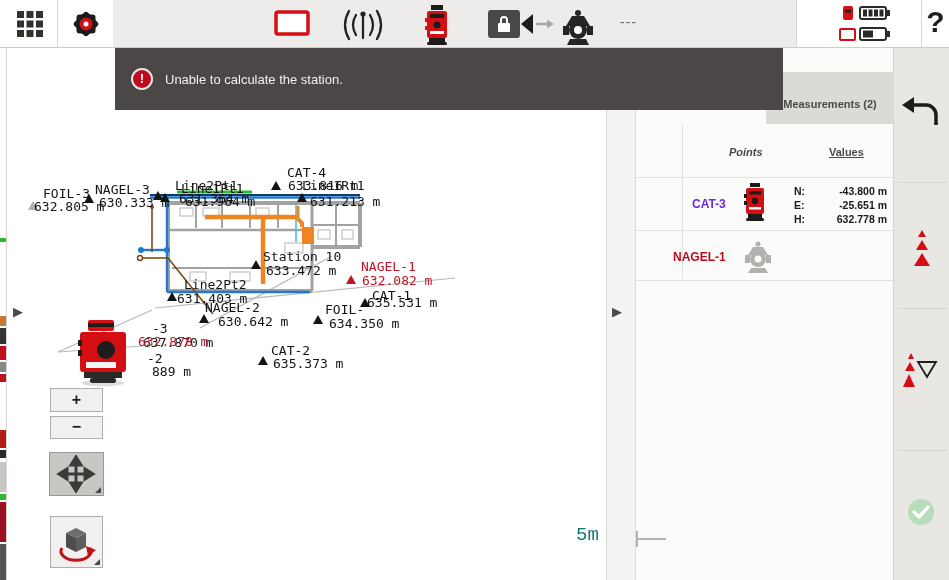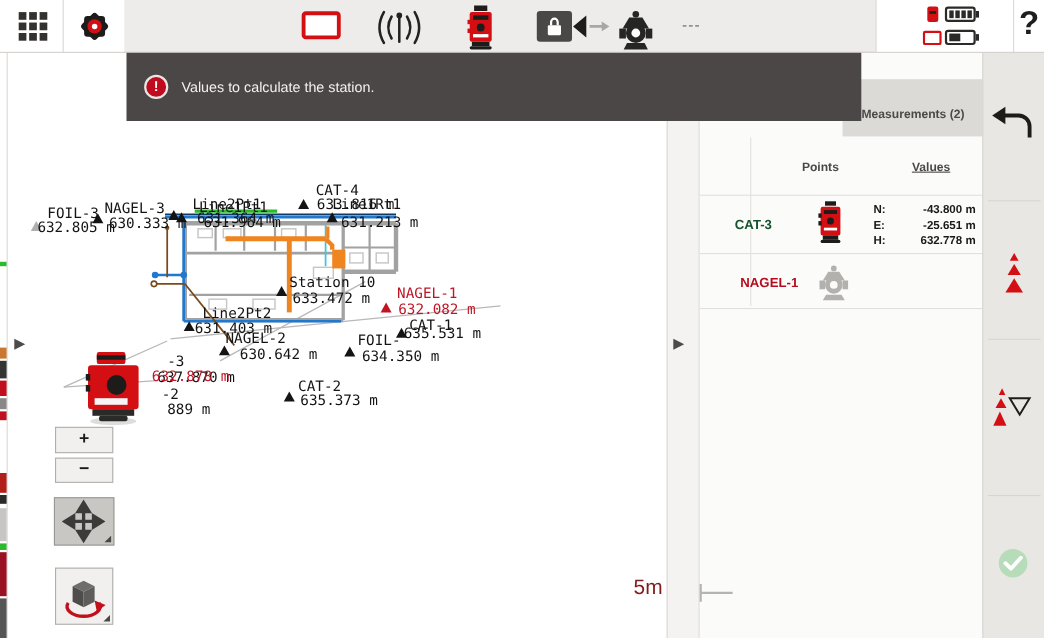--- a/index.html
+++ b/index.html
@@ -19,42 +19,42 @@
   #banner .err{width:18px;height:18px;border-radius:50%;background:#c00b1e;border:2px solid #e9e7e6;
           margin-left:16px;color:#fff;font-weight:bold;font-size:13px;text-align:center;line-height:18px;}
   #banner .msg{color:#f2f1f0;font-size:13px;margin-left:12px;}
   
   #sliver{position:absolute;left:0;top:47px;width:6px;height:533px;background:#fff;border-right:1px solid #d9d7d4;z-index:5;}
   #sliver div{position:absolute;left:0;width:6px;}
   
   #map{position:absolute;left:6px;top:47px;width:601px;height:533px;background:#fff;z-index:1;}
   #gutter{position:absolute;left:606px;top:47px;width:29px;height:533px;background:#f4f3f1;border-left:1px solid #d9d7d4;z-index:2;}
   .expander{position:absolute;z-index:10;color:#4b4b49;font-size:13px;cursor:pointer;line-height:14px;}
-  #scale-label{position:absolute;left:576px;top:524px;font-family:Liberation Sans, sans-serif;
-               font-size:19px;color:#7f1d1d;z-index:6;}
+  #scale-label{position:absolute;left:576px;top:524px;font-family:Liberation Mono, monospace;
+               font-size:19px;color:#0f766e;z-index:6;}
   
   .mbtn{position:absolute;z-index:12;box-sizing:border-box;border:1px solid #b0aeab;background:#f1f0ee;
         color:#1a1a1a;text-align:center;cursor:pointer;}
   #btn-zin{left:50px;top:388px;width:53px;height:24px;font-size:16px;font-weight:bold;line-height:22px;}
   #btn-zout{left:50px;top:416px;width:53px;height:23px;font-size:16px;font-weight:bold;line-height:20px;}
   #btn-pan{left:49px;top:452px;width:55px;height:44px;background:#c9c7c4;border-color:#9a9894;}
   #btn-3d{left:50px;top:516px;width:53px;height:52px;}
   .corner{position:absolute;right:2px;bottom:2px;width:0;height:0;
           border-left:6px solid transparent;border-bottom:6px solid #4a4846;}
   
   #panel{position:absolute;left:635px;top:47px;width:258px;height:533px;background:#fbfbfa;
          border-left:1px solid #dddbd8;z-index:3;}
   #tab{position:absolute;left:130px;top:25px;width:128px;height:52px;background:#dcdad7;
        text-align:center;font-size:11px;font-weight:bold;color:#4b4a48;cursor:pointer;}
   #tab span{display:inline-block;margin-top:26px;}
   .hline{position:absolute;left:0;width:258px;height:1px;background:#e2e0dd;}
   #vdiv{position:absolute;left:46px;top:78px;width:1px;height:153px;background:#e2e0dd;}
   .hdr{position:absolute;top:99px;font-size:11px;font-weight:bold;color:#4a4946;}
   .row{position:absolute;left:0;width:258px;height:52px;cursor:pointer;}
-  .pname{position:absolute;left:32px;top:19px;width:70px;font-size:12px;font-weight:bold;color:#14532d;}
+  .pname{position:absolute;left:56px;top:19px;width:70px;font-size:12px;font-weight:bold;color:#6d28d9;}
   .vals{position:absolute;left:158px;top:6px;width:93px;font-size:10.5px;font-weight:bold;color:#1a1a1a;}
   .vline{display:flex;justify-content:space-between;line-height:14px;}
   .row.red .pname,.row.red .vals{color:#b50d1f;}
   .picon{position:absolute;left:106px;top:4px;}
   
   #sidebar{position:absolute;left:893px;top:47px;width:56px;height:533px;background:#e9e7e4;
            border-left:1px solid #d6d4d1;z-index:3;}
   .sdiv{position:absolute;left:4px;width:48px;height:1px;background:#d8d6d3;}
   .sbtn{position:absolute;left:0;width:56px;height:60px;cursor:pointer;}
   
@@ -342,21 +342,21 @@
       <path d="M11,31 A15,9 0 1 0 39,31" stroke="#c0101c" stroke-width="3" fill="none"></path>
       <polygon points="45,33 35,29 37,39" fill="#c0101c"></polygon>
     </svg>
     <div class="corner"></div>
   </div>
 
   <div id="panel">
     <div id="tab">
       <span>Measurements (2)</span>
     </div>
-    <div class="hdr" style="left:93px;">Points</div>
+    <div class="hdr" style="left:93px;font-style:italic;">Points</div>
     <div class="hdr" style="left:193px;text-decoration:underline;">Values</div>
     <div class="hline" style="top:130px;"></div>
     <div id="vdiv"></div>
 
     <div class="row" style="top:131px;">
       <div class="pname">CAT-3</div>
       <svg class="picon" width="26" height="44">
         <rect x="8" y="1" width="10" height="4" fill="#1d1c1a"></rect>
         <rect x="4" y="6" width="18" height="26" rx="2" fill="#d40f14"></rect>
         <rect x="2" y="12" width="3" height="4" fill="#1d1c1a"></rect>
@@ -429,16 +429,16 @@
     <div class="sbtn" style="top:438px;">
       <svg width="56" height="60">
         <circle cx="27" cy="27" r="13" fill="#b6dcba"></circle>
         <path d="M20,27 l5,5 l9,-10" stroke="#fff" stroke-width="3.5" fill="none" stroke-linecap="round" stroke-linejoin="round"></path>
       </svg>
     </div>
   </div>
 
   <div id="banner">
     <div class="err">!</div>
-    <div class="msg">Values to calculate the station.</div>
+    <div class="msg">Unable to calculate the station.</div>
   </div>
 
 </div>
 
 </body></html>

